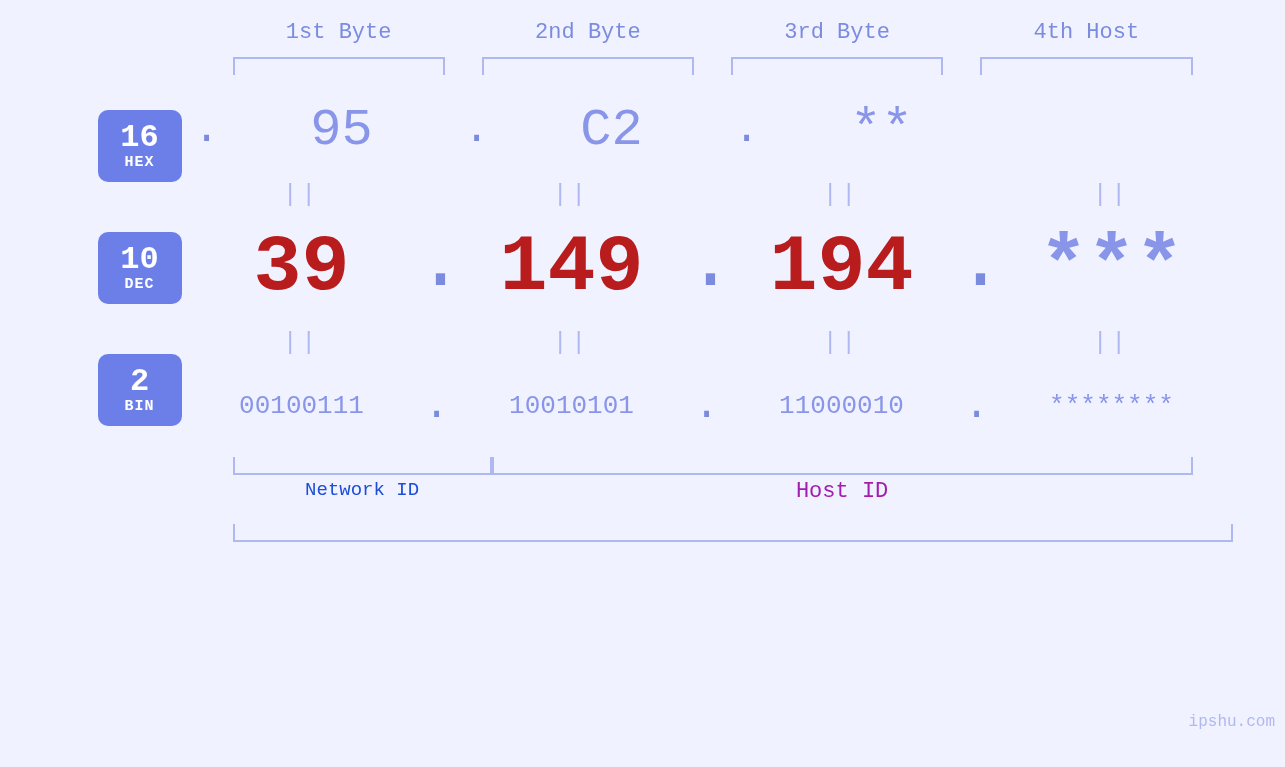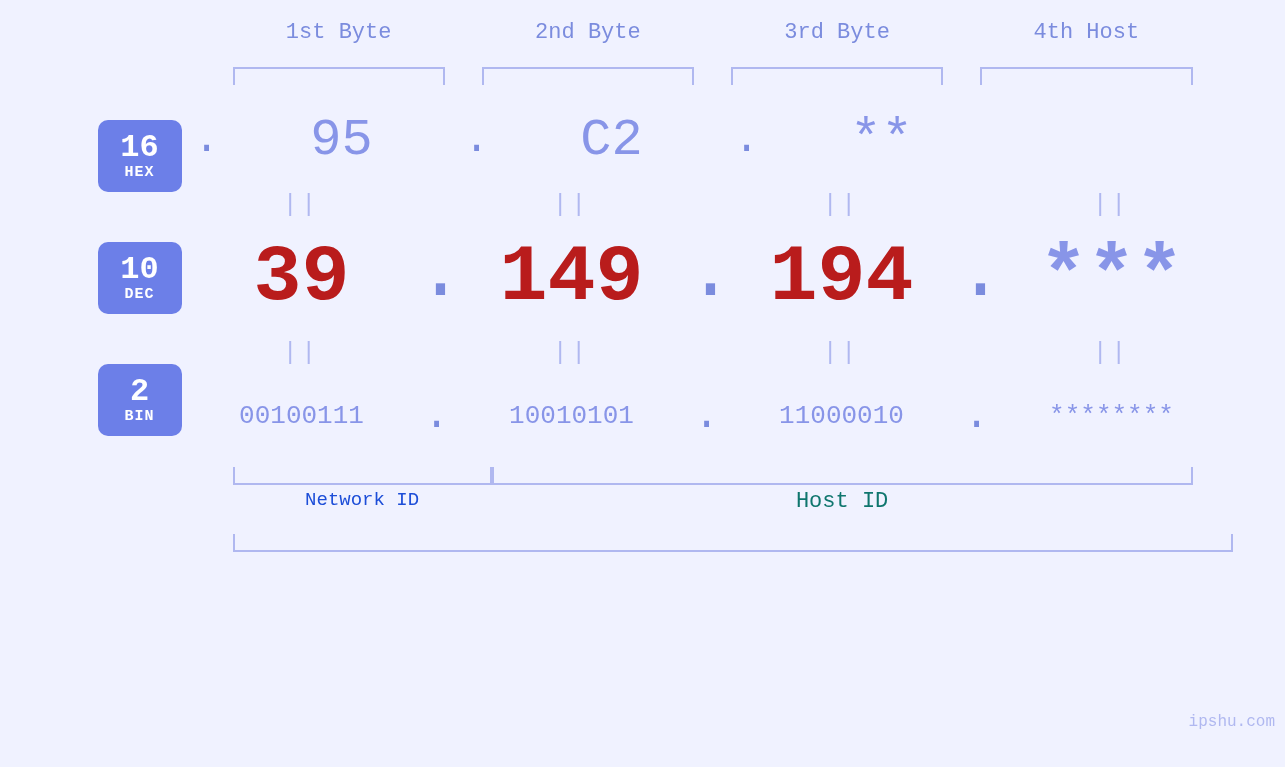--- a/index.html
+++ b/index.html
@@ -22,21 +22,21 @@
       margin: 0 auto;
       padding-top: 20px;
       position: relative;
     }
 
     
     .header-row {
       display: flex;
       align-items: flex-start;
       margin-left: 140px;
-      margin-bottom: 16px;
+      margin-bottom: 6px;
     }
 
     .byte-label {
       width: 230px;
       text-align: center;
       color: #7b8cde;
       font-family: 'Courier New', Courier, monospace;
       font-size: 22px;
       padding-bottom: 6px;
     }
@@ -204,21 +204,21 @@
       width: 270px;
       text-align: center;
       color: #1d4ed8;
       font-size: 19px;
       font-family: 'Courier New', Courier, monospace;
     }
 
     .host-id-label {
       width: 730px;
       text-align: center;
-      color: #0f766e;
+      color: #a21caf;
       font-size: 22px;
       font-family: 'Courier New', Courier, monospace;
     }
 
     
     .full-bracket-row {
       margin-left: 140px;
       margin-top: 20px;
     }
 

